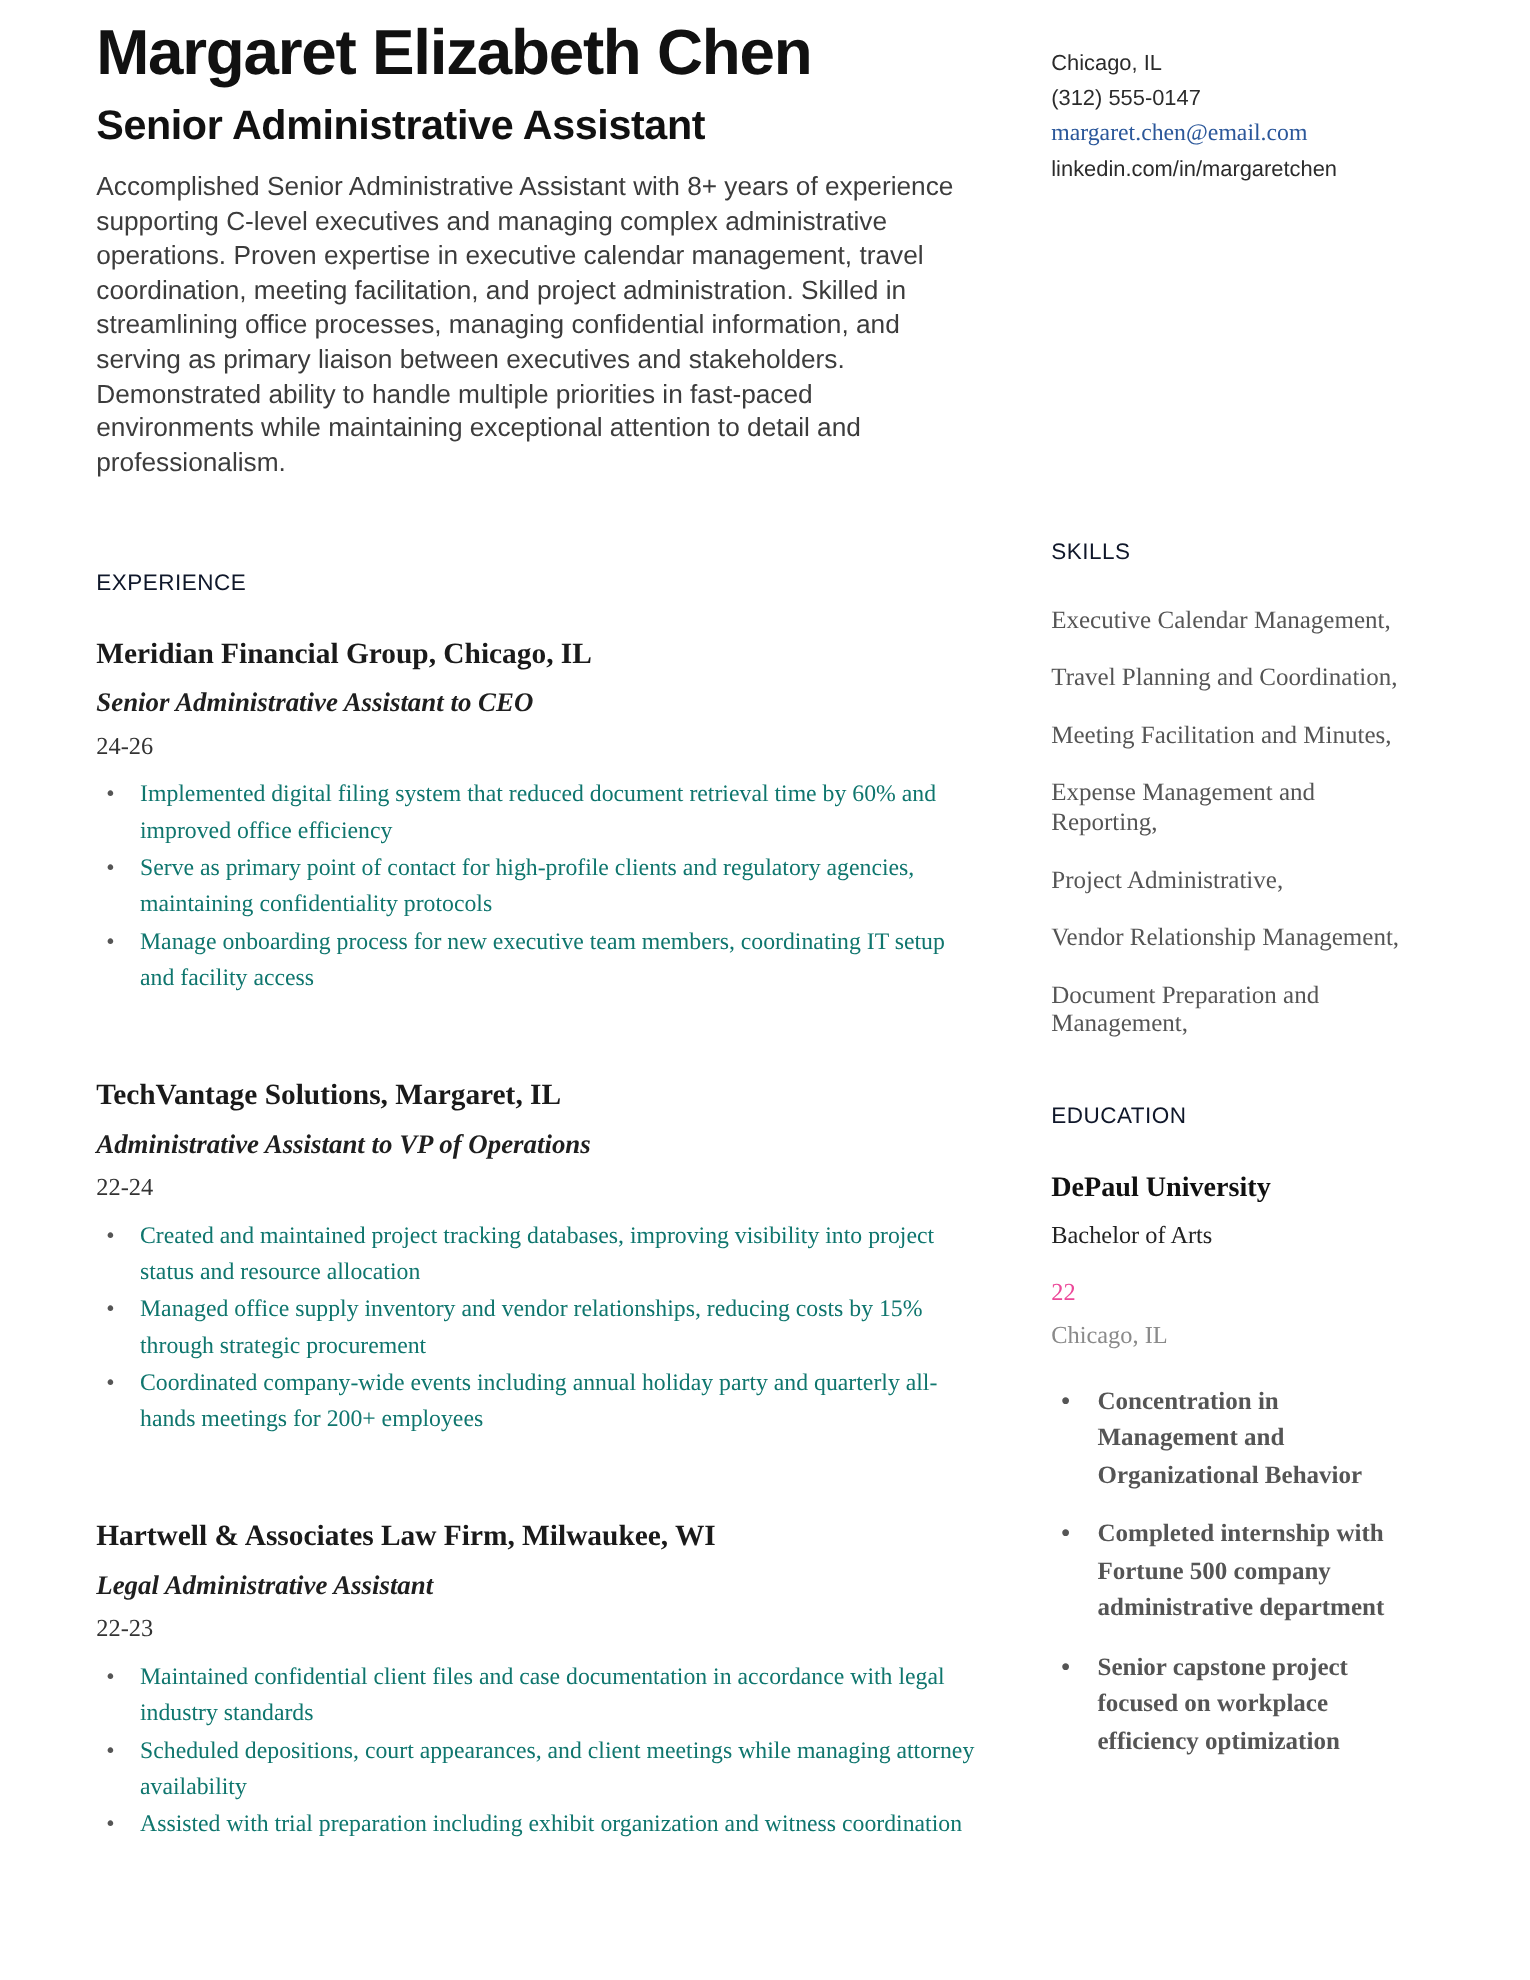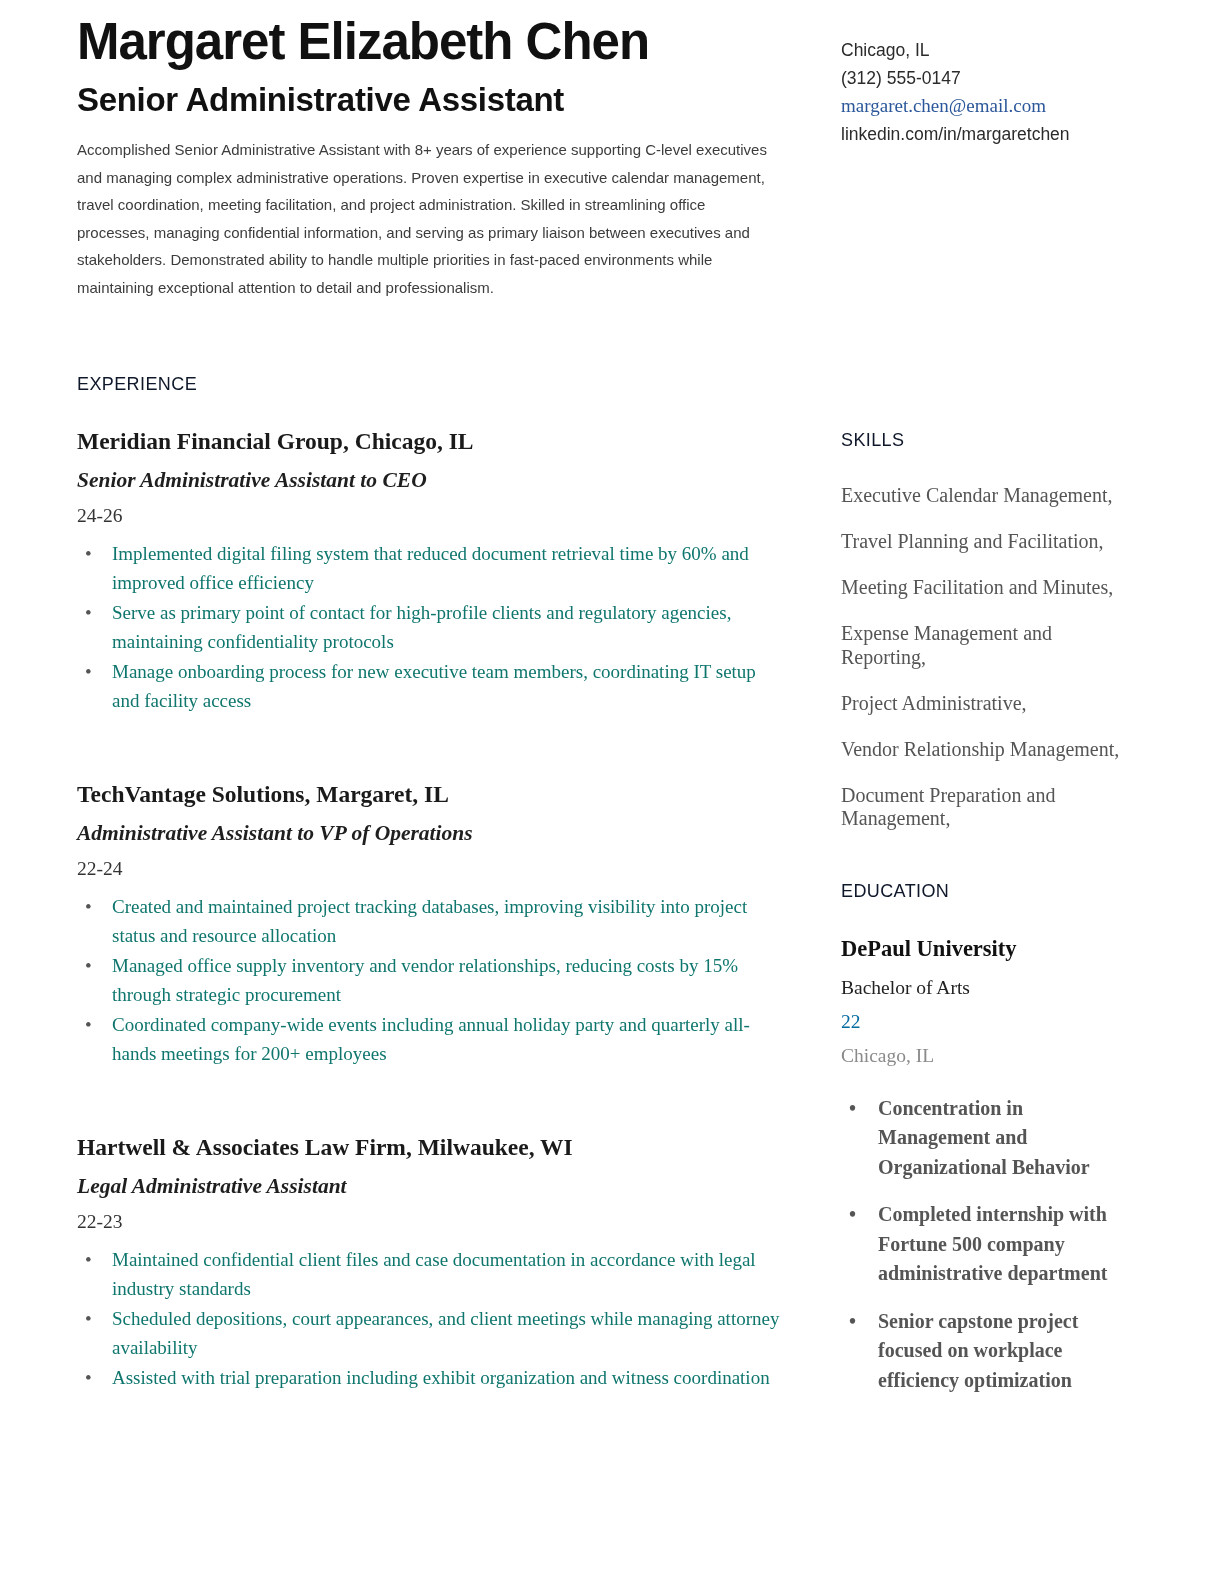--- a/index.html
+++ b/index.html
@@ -24,21 +24,21 @@
     font-size: 51px; font-weight: 700; letter-spacing: -1px;
     color: #111111; line-height: 1.08;
   }
   .job-headline {
     margin-top: 12px;
     font-size: 33px; font-weight: 700; letter-spacing: -0.3px;
     color: #111111;
   }
   .summary {
     margin-top: 17px;
-    font-size: 15px; line-height: 27.6px;
+    font-size: 21px; line-height: 27.6px;
     color: #3c3c3c;
     width: 705px;
   }
 
   
   .section-header {
     font-size: 18px; font-weight: 400; letter-spacing: 0.4px;
     color: #0f172a;
     font-family: "Liberation Sans", sans-serif;
   }
@@ -94,23 +94,23 @@
     margin-top: 34px;
     font-family: "Liberation Serif", serif;
     font-size: 22.5px; font-weight: 700; color: #111111;
   }
   .degree {
     margin-top: 15px;
     font-family: "Liberation Serif", serif;
     font-size: 19.5px; color: #222222;
   }
   .grad-year {
-    margin-top: 12px;
-    font-family: "Liberation Serif", serif;
-    font-size: 19.5px; color: #0369a1;
+    margin-top: 24px;
+    font-family: "Liberation Serif", serif;
+    font-size: 19.5px; color: #ec4899;
   }
   .edu-location {
     margin-top: 12px;
     font-family: "Liberation Serif", serif;
     font-size: 19.5px; color: #8a8a8a;
   }
   ul.edu-bullets { margin-top: 27px; list-style: none; }
   ul.edu-bullets li {
     position: relative;
     padding-left: 37px;
@@ -182,21 +182,21 @@
       <span class="line">Chicago, IL</span>
       <span class="line">(312) 555-0147</span>
       <span class="line"><a class="email-link" href="#">margaret.chen@email.com</a></span>
       <span class="line">linkedin.com/in/margaretchen</span>
     </div>
 
     <div class="skills-section">
       <div class="section-header">SKILLS</div>
       <div class="skills-list">
         <div class="skill-item">Executive Calendar Management,</div>
-        <div class="skill-item">Travel Planning and Facilitation,</div>
+        <div class="skill-item">Travel Planning and Coordination,</div>
         <div class="skill-item">Meeting Facilitation and Minutes,</div>
         <div class="skill-item">Expense Management and Reporting,</div>
         <div class="skill-item">Project Administrative,</div>
         <div class="skill-item">Vendor Relationship Management,</div>
         <div class="skill-item">Document Preparation and Management,</div>
       </div>
     </div>
 
     <div class="education-section">
       <div class="section-header">EDUCATION</div>

